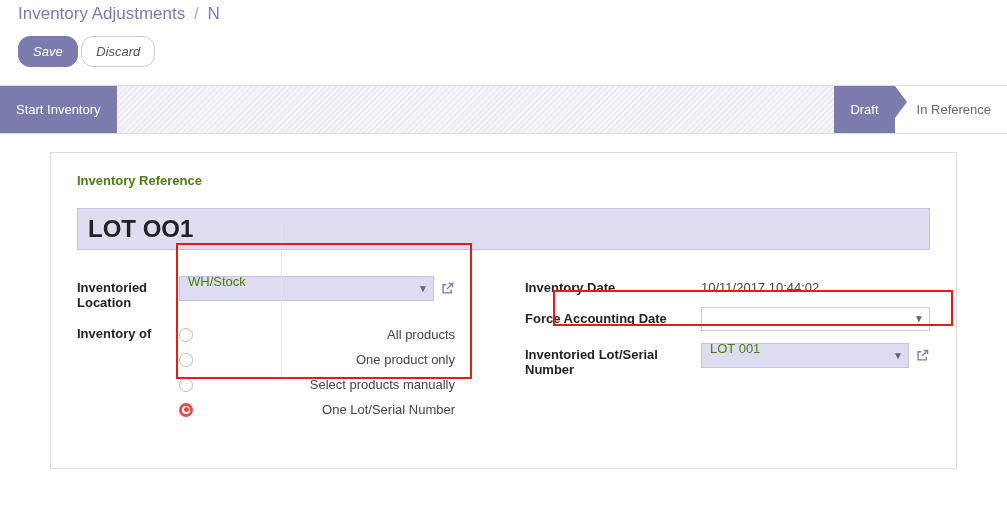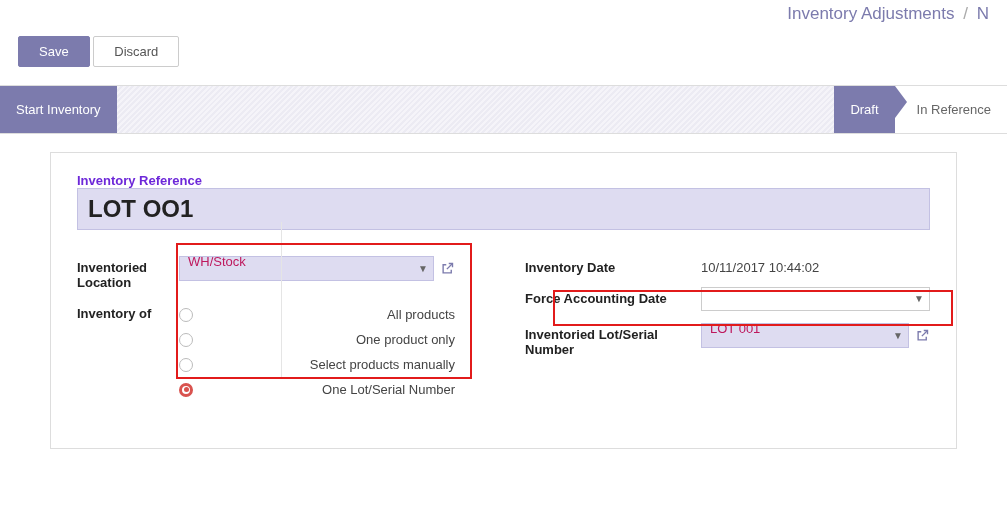--- a/index.html
+++ b/index.html
@@ -16,34 +16,34 @@
     position: relative;
     overflow: hidden;
   }
   .top-bar {
     padding: 0 18px 6px;
   }
   .breadcrumb {
     font-size: 17px;
     color: #7c7bad;
     padding: 4px 0 10px;
-    text-align: right;
   }
   .breadcrumb .sep { color: #aaa; margin: 0 4px; }
   .breadcrumb .current { color: #7c7bad; }
   .btn-row { margin-top: 2px; }
   .btn {
     display: inline-block;
-    padding: 7px 20px;
+    padding: 7px 14px;
     font-size: 13px;
     border: 1px solid #ccc;
     background: #fff;
     color: #555;
     cursor: pointer;
-    border-radius: 2px;
+    border-radius: 12px;
+    font-style: italic;
   }
   .btn-primary {
     background: #7c7bad;
     border-color: #7c7bad;
     color: #fff;
   }
   .status-bar {
     margin-top: 12px;
     border-top: 1px solid #ddd;
     border-bottom: 1px solid #ddd;
@@ -96,23 +96,23 @@
   .content-area {
     padding: 18px 50px;
   }
   .sheet {
     background: #fff;
     border: 1px solid #ddd;
     padding: 20px 26px 40px;
   }
   .label {
     font-weight: bold;
-    color: #6d28d9;
-    font-size: 13px;
-    margin-bottom: 0;
+    color: #4d7c0f;
+    font-size: 13px;
+    margin-bottom: 20px;
   }
   .ref-input {
     width: 100%;
     background: #dedcf1;
     border: 1px solid #c3c1e3;
     padding: 6px 10px;
     font-size: 24px;
     font-weight: bold;
     color: #222;
     font-family: inherit;
@@ -145,21 +145,21 @@
     position: relative;
     display: flex;
     align-items: center;
   }
   .m2o-input {
     flex: 1;
     background: #dedcf1;
     border: 1px solid #c3c1e3;
     padding: 4px 22px 19px 8px;
     font-size: 13px;
-    color: #be185d;
+    color: #4d7c0f;
     height: 24px;
   }
   .m2o-caret {
     position: absolute;
     right: 6px;
     color: #666;
     font-size: 10px;
     pointer-events: none;
   }
   .ext-link {

